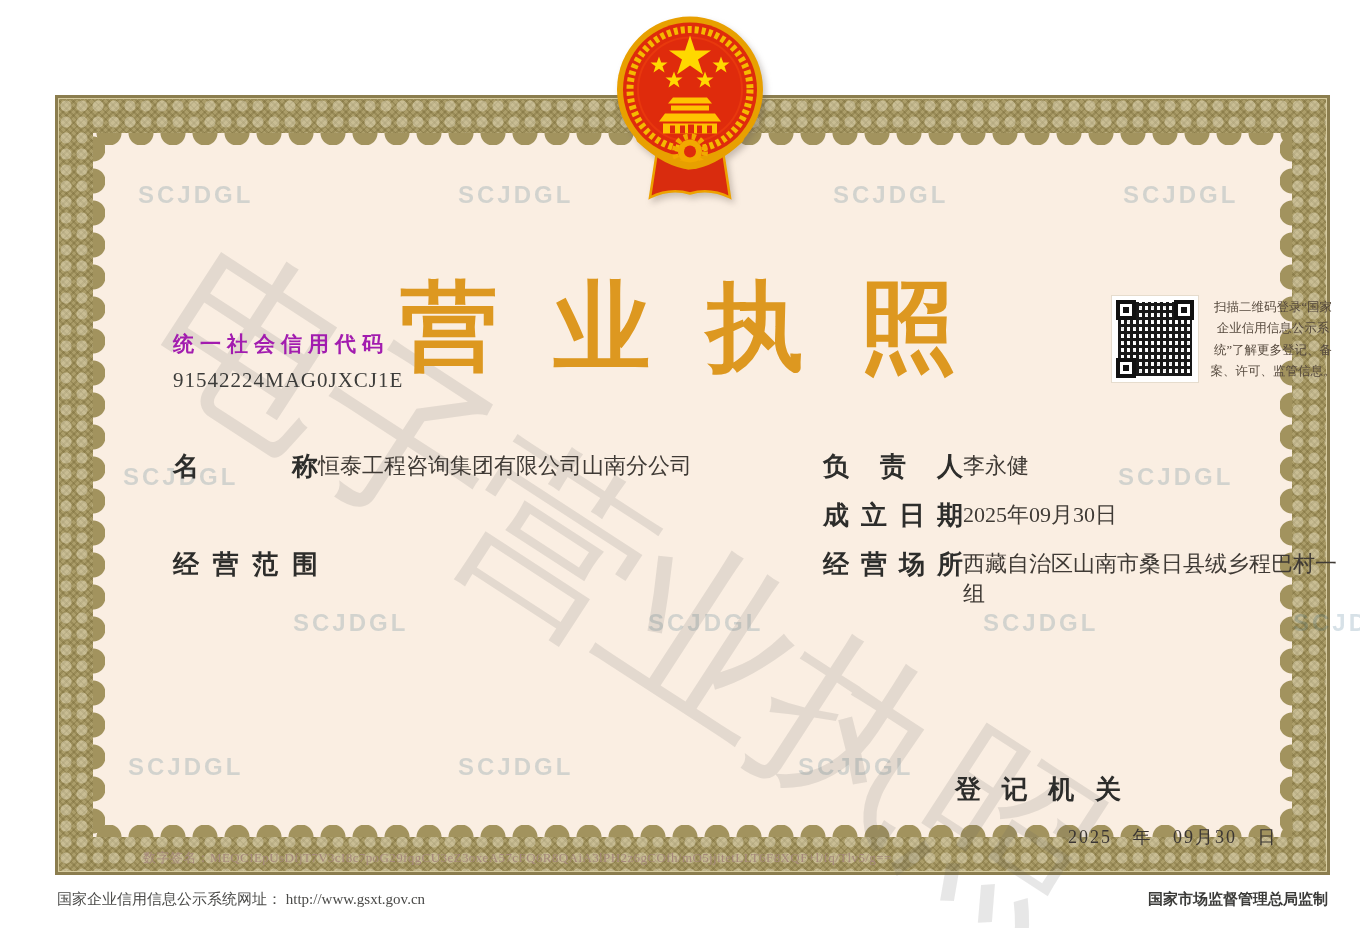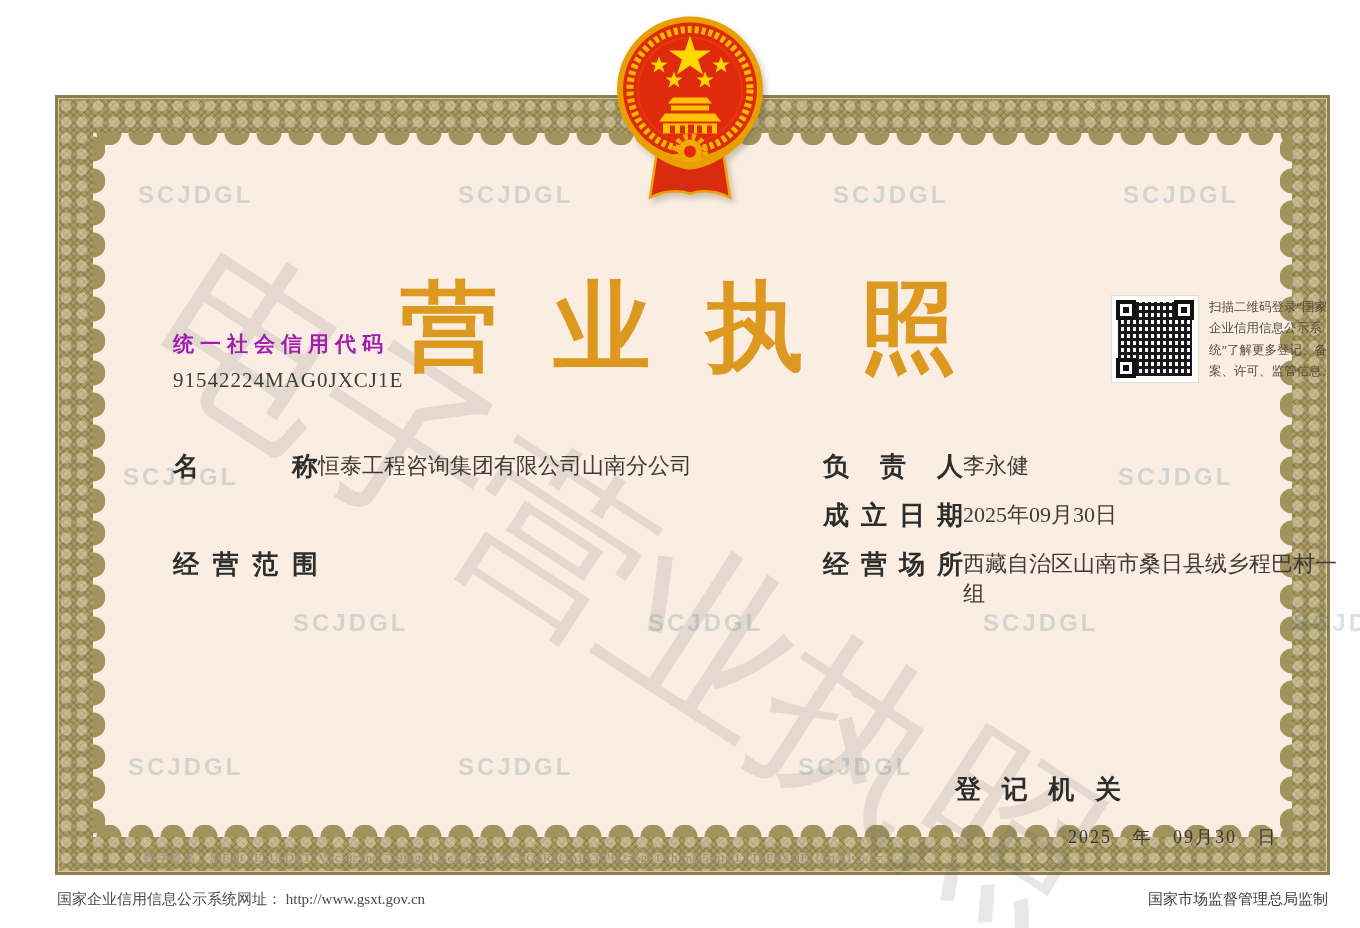--- a/index.html
+++ b/index.html
@@ -52,21 +52,21 @@
 
   
   .credit-block { position:absolute; left:80px; top:165px; }
   .credit-label { font-size:21px; font-weight:700; letter-spacing:6px; color:#a21caf;margin-top:32px; }
   .credit-value { margin-top:10px; font-size:21px; letter-spacing:1px; color:#3c3c3a;
                   font-family:"Liberation Serif","DejaVu Serif",serif; }
   .doc-title { position:absolute; left:50%; transform:translateX(-50%);
                top:130px; font-size:97px; font-weight:900; letter-spacing:56px;
                white-space:nowrap; color:#dd9820; text-indent:28px; }
 
-  .qr-wrap { position:absolute; left:1018px; top:162px; display:flex; gap:10px; }
+  .qr-wrap { position:absolute; left:1018px; top:162px; display:flex; gap:10px;text-align:center; }
   .qr-box { width:88px; height:88px; background:#ffffff; border:1px solid #e6dccd;
             position:relative; padding:6px; }
   .qr-pattern { position:absolute; inset:6px;
     background-image:
       repeating-linear-gradient(0deg, #181818 0 3px, rgba(0,0,0,0) 3px 7px),
       repeating-linear-gradient(90deg, #181818 0 3px, rgba(255,255,255,.9) 3px 6px),
       repeating-linear-gradient(45deg, #181818 0 2px, rgba(0,0,0,0) 2px 9px);
   }
   .qr-finder { position:absolute; width:20px; height:20px; border:4px solid #111;
                background:#fff; }
@@ -95,21 +95,21 @@
                 word-spacing:14px; letter-spacing:2px;
                 font-family:"Liberation Serif","DejaVu Serif",serif;text-align:center; }
 
   .signature { position:absolute; left:50px; top:716px; font-size:13px; color:#a5887a;
                letter-spacing:.4px; white-space:nowrap;
                font-family:"Liberation Serif","DejaVu Serif",serif; }
 
   
   .footer-left { position:absolute; left:57px; top:890px; font-size:15px; color:#4a4a48;
                  font-family:"Liberation Serif","DejaVu Serif",serif; }
-  .footer-right { position:absolute; right:32px; top:890px; font-size:15px; font-weight:400;
+  .footer-right { position:absolute; right:32px; top:890px; font-size:15px; font-weight:700;
                   color:#3b3b39; }
 </style>
 </head>
 <body>
 
 <div class="page">
 
   <div class="cert">
     <div class="cert-inner">
       <div class="sc sc-t"></div>

